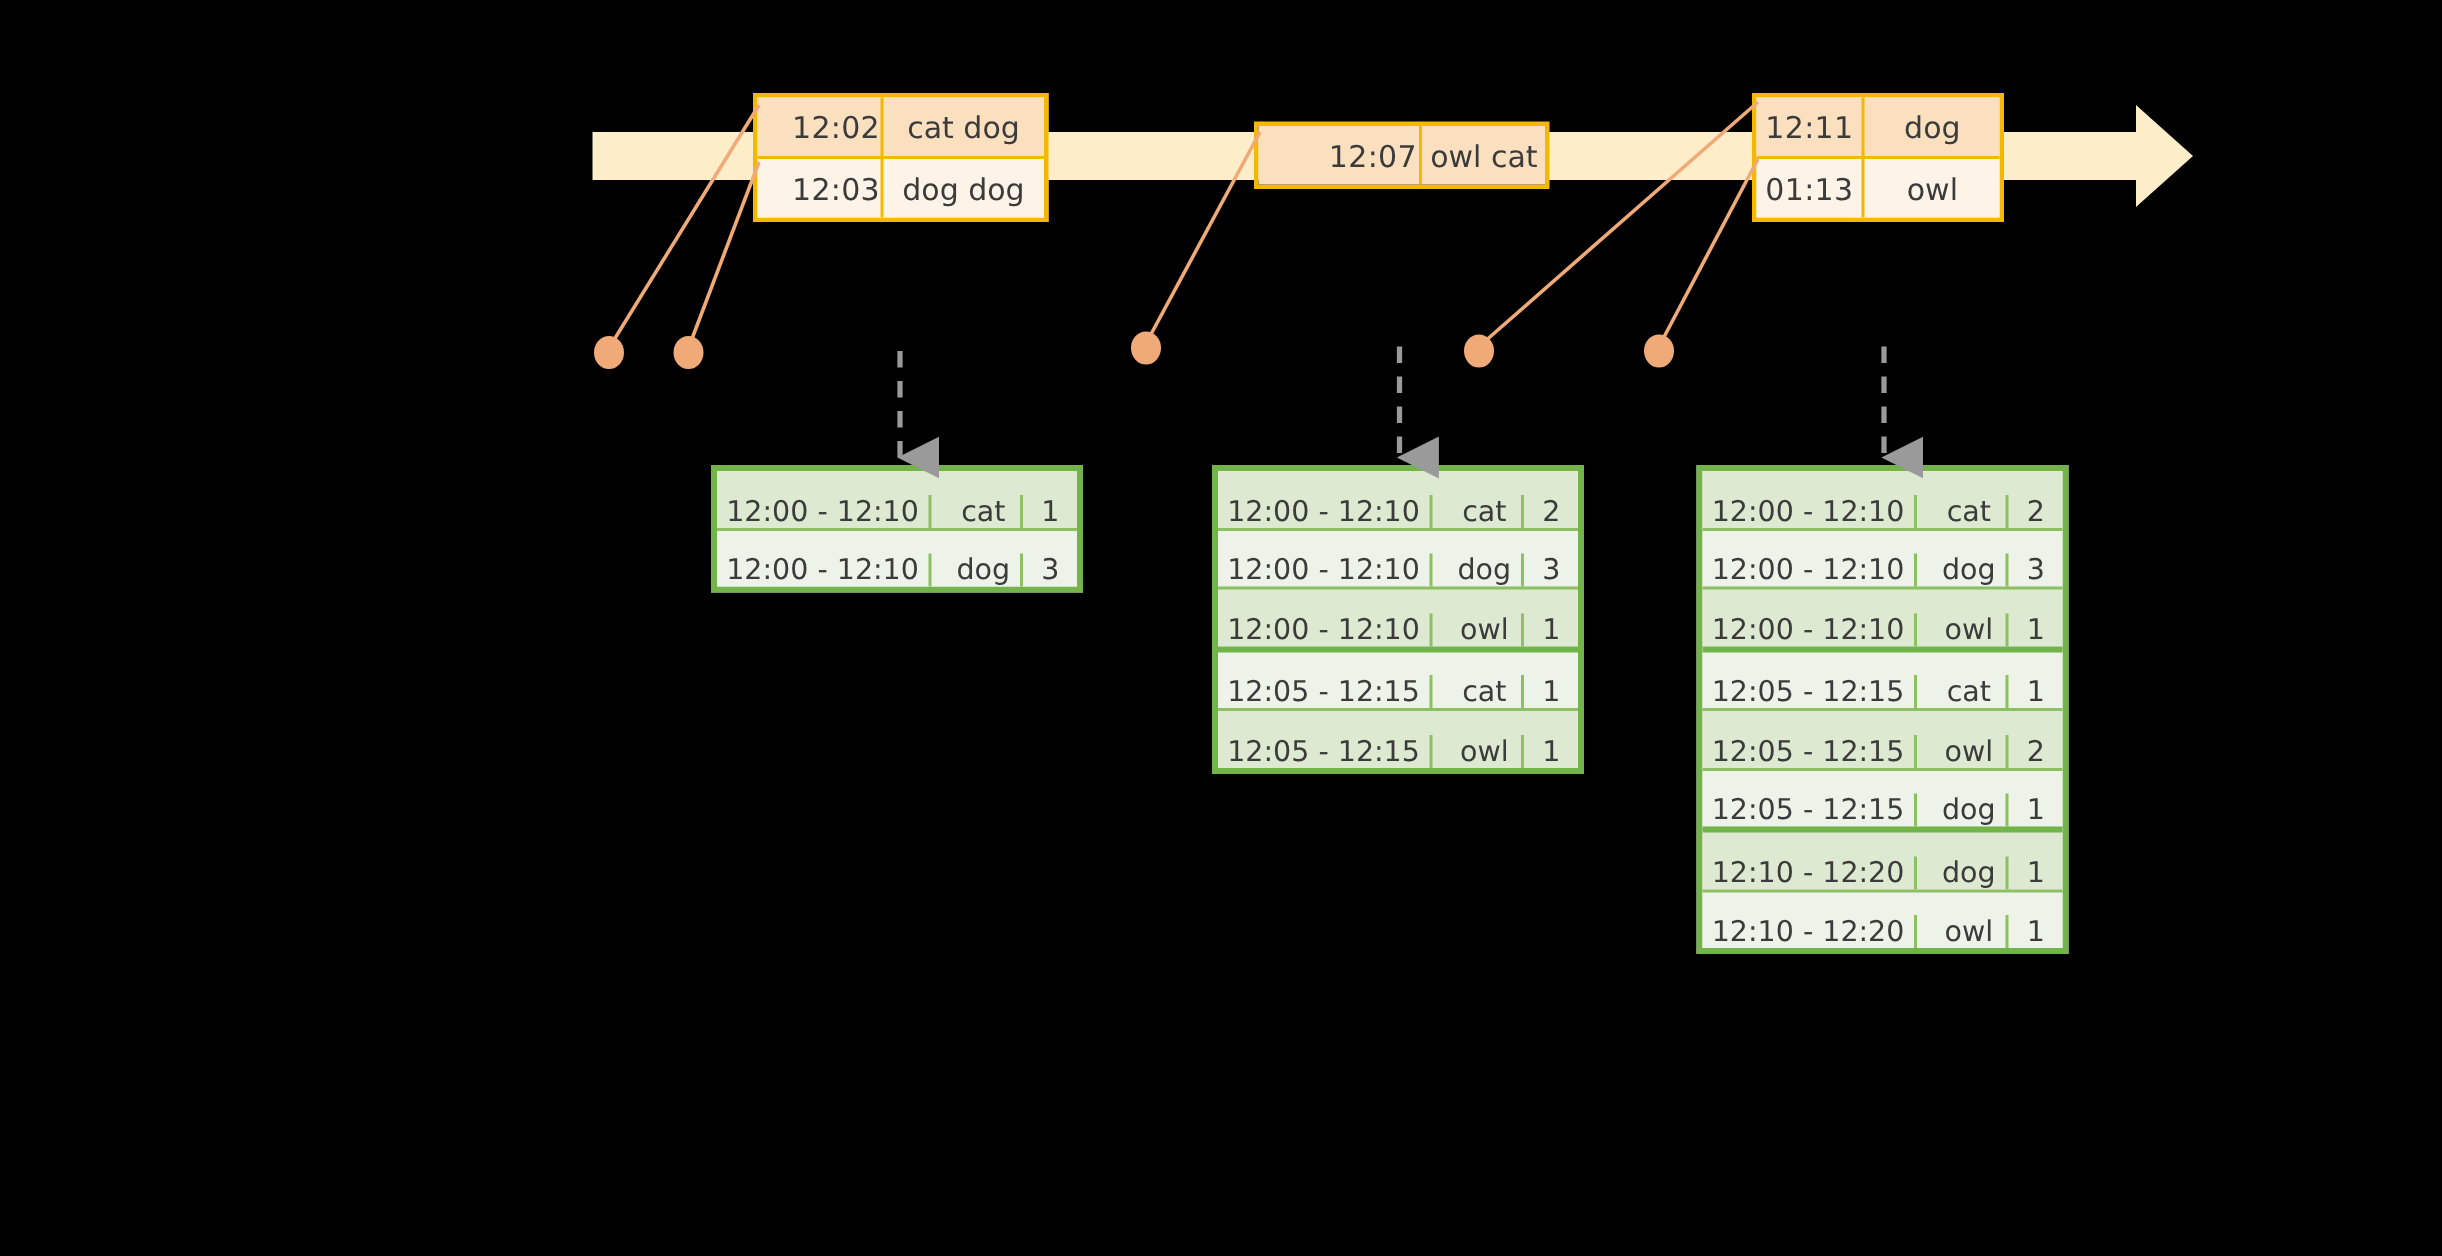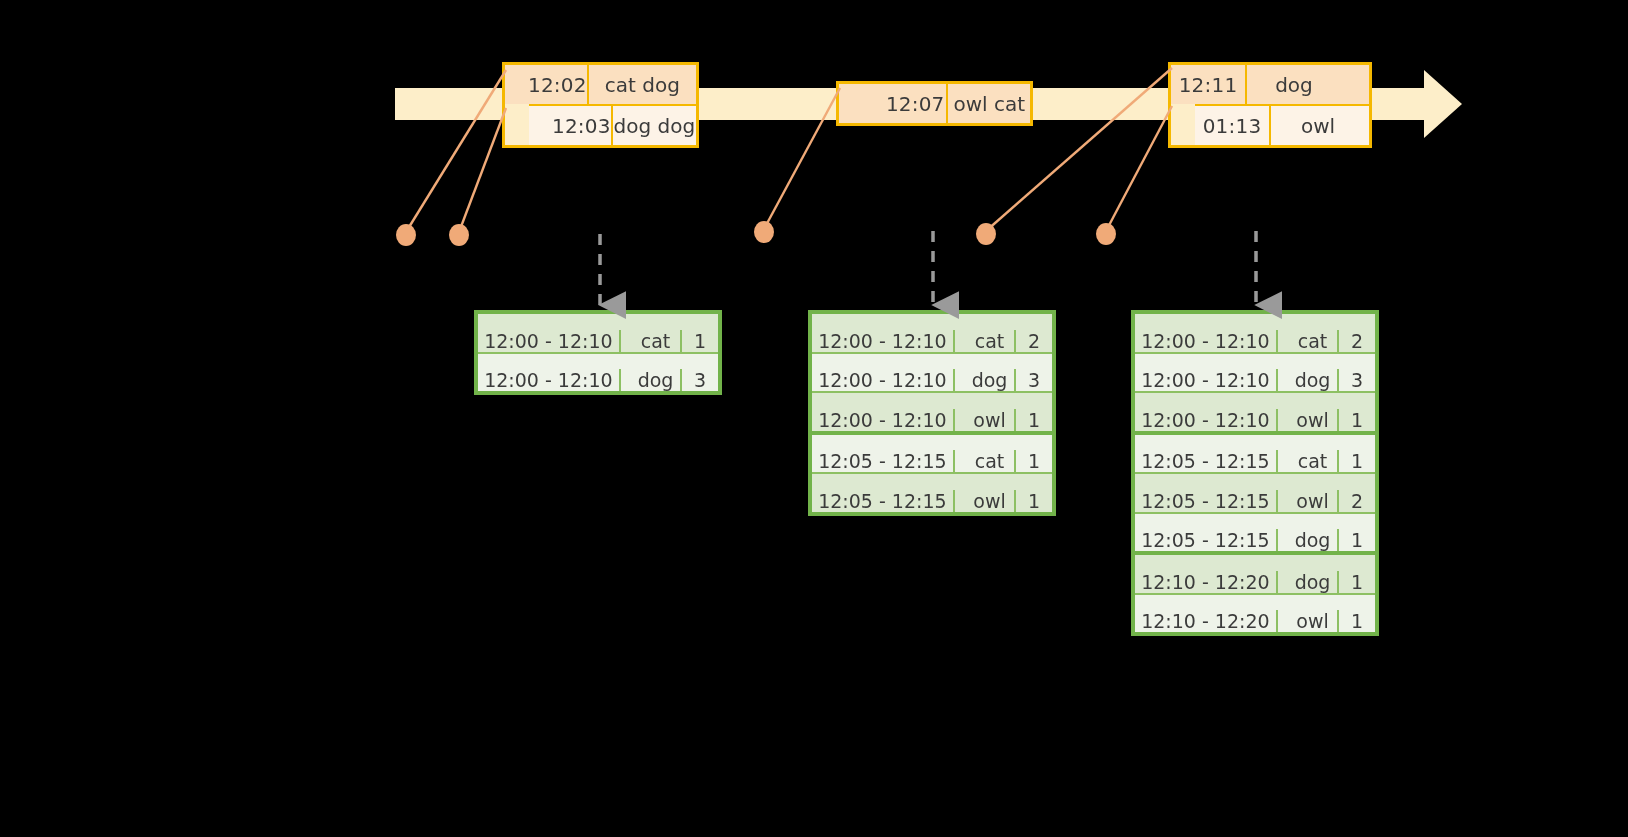--- a/index.html
+++ b/index.html
@@ -53,21 +53,21 @@
   }
   .event-row {
     display: flex;
     align-items: stretch;
     height: 39px;
   }
   .event-row + .event-row {
     border-top: 2px solid #f5b800;
   }
   .event-row.shade-a { background: #fbe0c0; }
-  .event-row.shade-b { background: #fdf3e7; margin-left: 24px; }
+  .event-row.shade-b { background: #fdf3e7; }
   .ev-time {
     display: flex;
     align-items: center;
     justify-content: center;
     box-sizing: border-box;
     border-right: 2px solid #f5b800;
     font-size: 20px;
     color: #3b3b3b;
     letter-spacing: 0.2px;
   }
@@ -82,21 +82,21 @@
 
   
   #event-box-1 { left: 502px; top: 62px; width: 197px; }
   #event-box-1 .ev-time { width: 84px; padding-left: 23px; }
   #event-box-1 .ev-val  { width: 122px; }
   
   #event-box-2 { left: 836px; top: 81px; width: 197px; }
   #event-box-2 .ev-time { width: 84px; margin-left: 45px; }
   #event-box-2 .ev-val  { width: 107px; }
   
-  #event-box-3 { left: 1168px; top: 62px; width: 204px; }
+  #event-box-3 { left: 1168px; top: 62px; width: 168px; }
   #event-box-3 .ev-time { width: 76px; }
   #event-box-3 .ev-val  { width: 94px; }
 
   
   .result-table {
     position: absolute;
     border: 4px solid #72b34a;
     box-sizing: border-box;
     background: #eaf1e3;
   }

